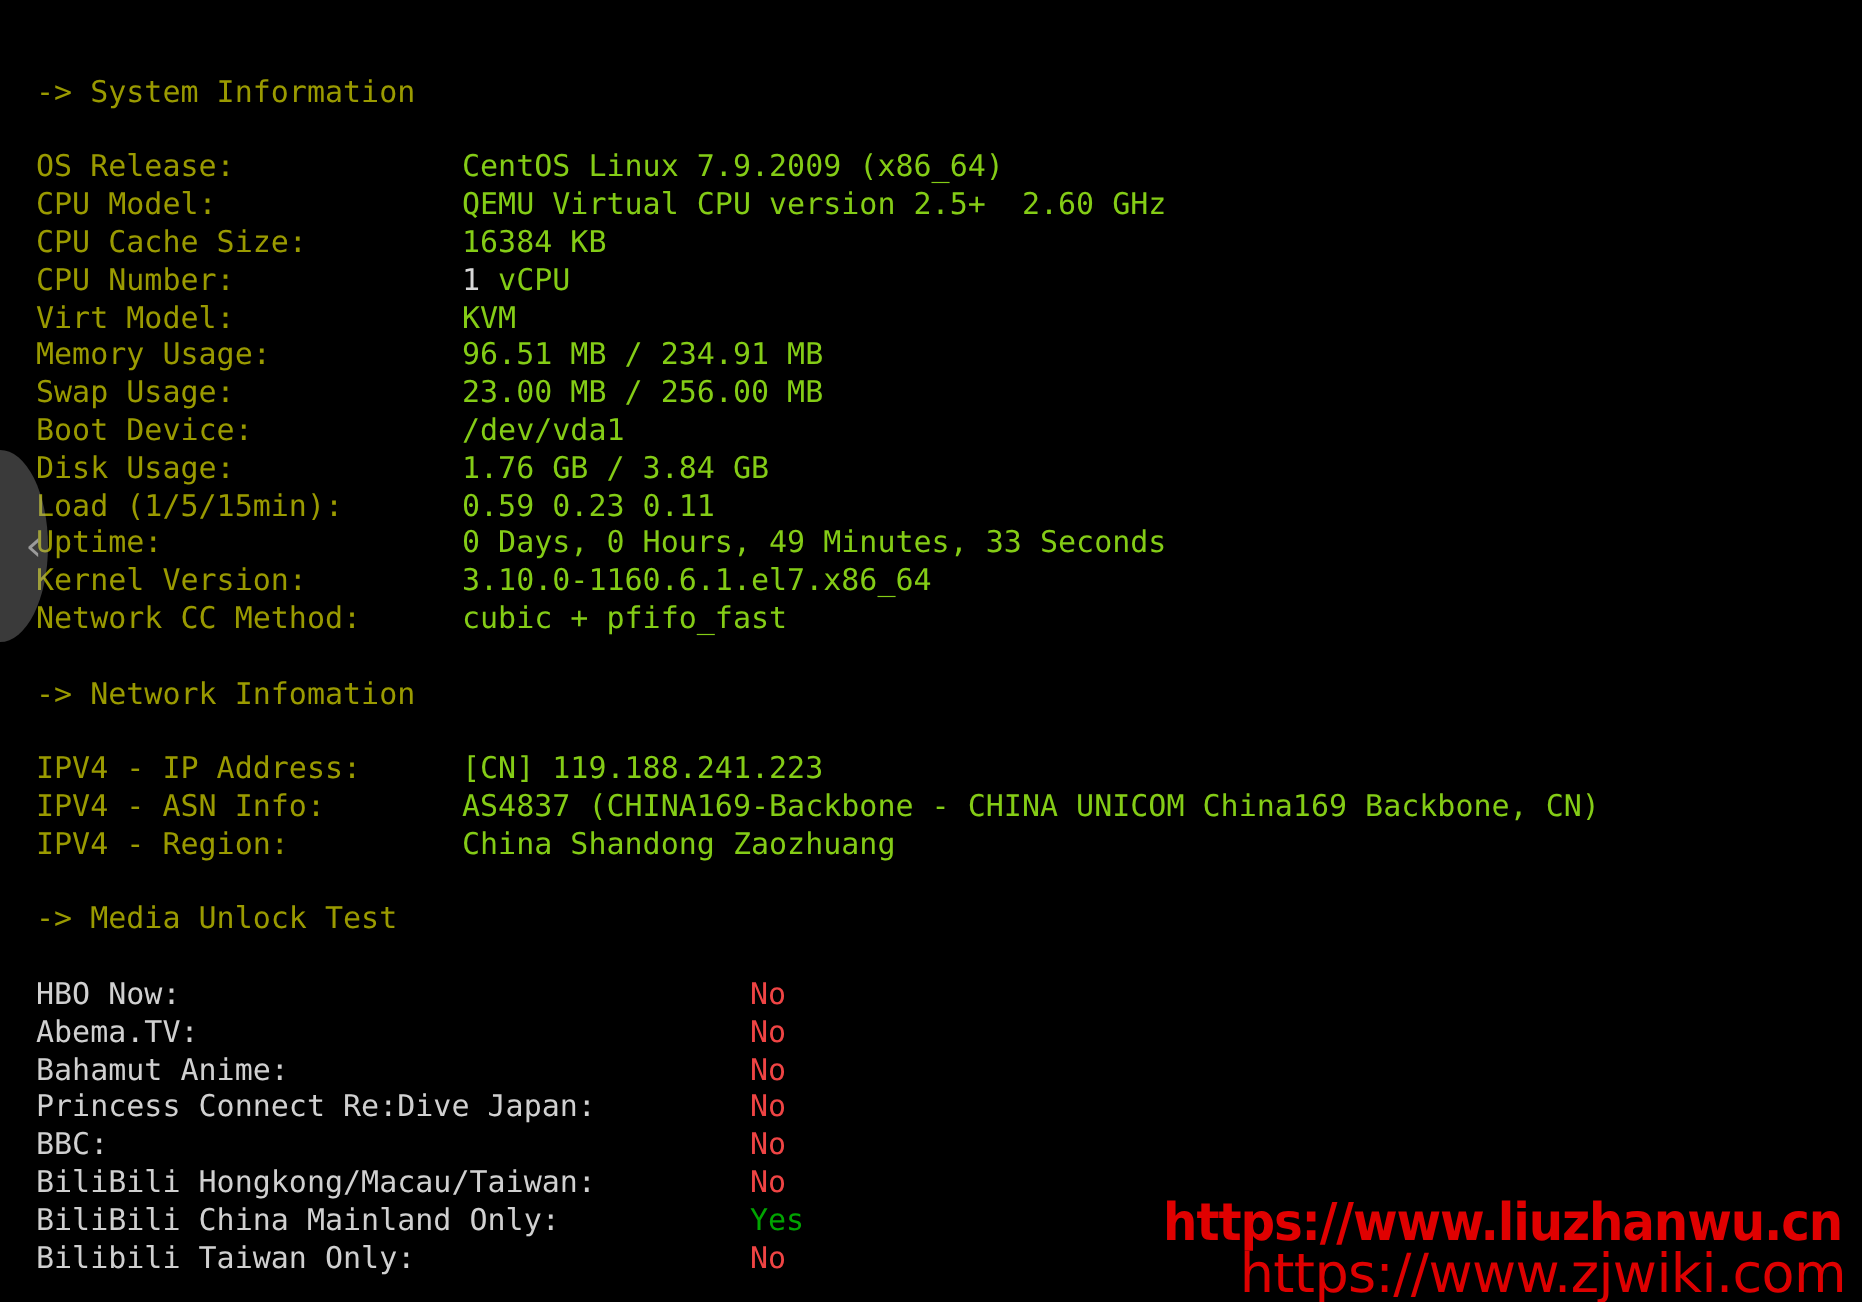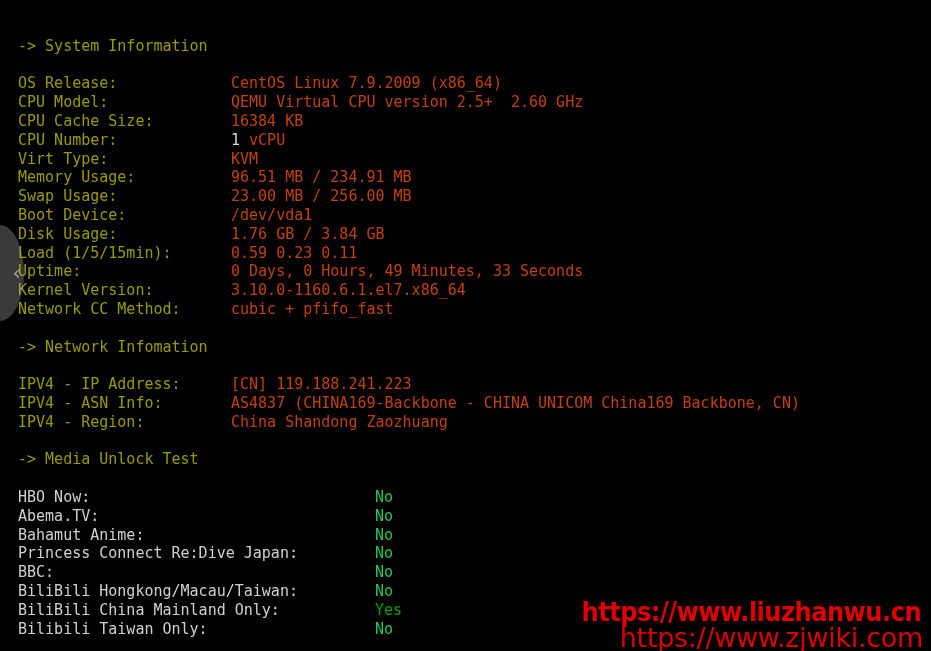--- a/index.html
+++ b/index.html
@@ -24,25 +24,25 @@
     height:18.8px;
     line-height:18.8px;
     white-space:pre;
     font-size:15px;
     letter-spacing:0px;
   }
   .blank{height:18.8px;}
 
   .section-head{color:#9a9a00;}
   .lbl{color:#9a9a00;display:inline-block;width:213px;}
-  .val{color:#c2410c;}
+  .val{color:#84cc16;}
   .val-white{color:#d8d8d8;}
 
   .mlbl{color:#d0d0d0;display:inline-block;width:357px;}
-  .no{color:#22c55e;}
+  .no{color:#ef4444;}
   .yes{color:#00a400;}
 
   
   .edge-nav{
     position:absolute;
     left:-24px;
     top:225px;
     width:48px;height:96px;
     border-radius:50%;
     background:rgba(170,170,170,0.34);
@@ -89,21 +89,21 @@
   <div class="term">
     <div class="blank"></div>
 
     <div class="line section-head">-&gt; System Information</div>
     <div class="blank"></div>
     <div id="system-rows">
         <div class="line"><span class="lbl">OS Release:</span><span class="val">CentOS Linux 7.9.2009 (x86_64)</span></div>
         <div class="line"><span class="lbl">CPU Model:</span><span class="val">QEMU Virtual CPU version 2.5+  2.60 GHz</span></div>
         <div class="line"><span class="lbl">CPU Cache Size:</span><span class="val">16384 KB</span></div>
         <div class="line"><span class="lbl">CPU Number:</span><span class="val-white">1</span><span class="val"> vCPU</span></div>
-        <div class="line"><span class="lbl">Virt Type:</span><span class="val">KVM</span></div>
+        <div class="line"><span class="lbl">Virt Model:</span><span class="val">KVM</span></div>
         <div class="line"><span class="lbl">Memory Usage:</span><span class="val">96.51 MB / 234.91 MB</span></div>
         <div class="line"><span class="lbl">Swap Usage:</span><span class="val">23.00 MB / 256.00 MB</span></div>
         <div class="line"><span class="lbl">Boot Device:</span><span class="val">/dev/vda1</span></div>
         <div class="line"><span class="lbl">Disk Usage:</span><span class="val">1.76 GB / 3.84 GB</span></div>
         <div class="line"><span class="lbl">Load (1/5/15min):</span><span class="val">0.59 0.23 0.11</span></div>
         <div class="line"><span class="lbl">Uptime:</span><span class="val">0 Days, 0 Hours, 49 Minutes, 33 Seconds</span></div>
         <div class="line"><span class="lbl">Kernel Version:</span><span class="val">3.10.0-1160.6.1.el7.x86_64</span></div>
         <div class="line"><span class="lbl">Network CC Method:</span><span class="val">cubic + pfifo_fast</span></div>
       </div>
 

